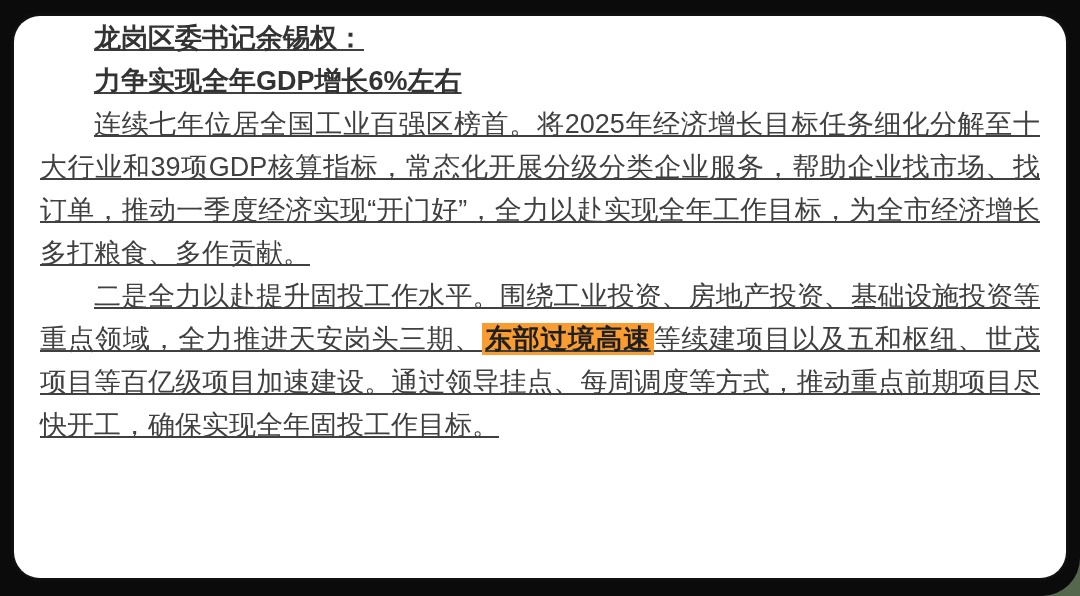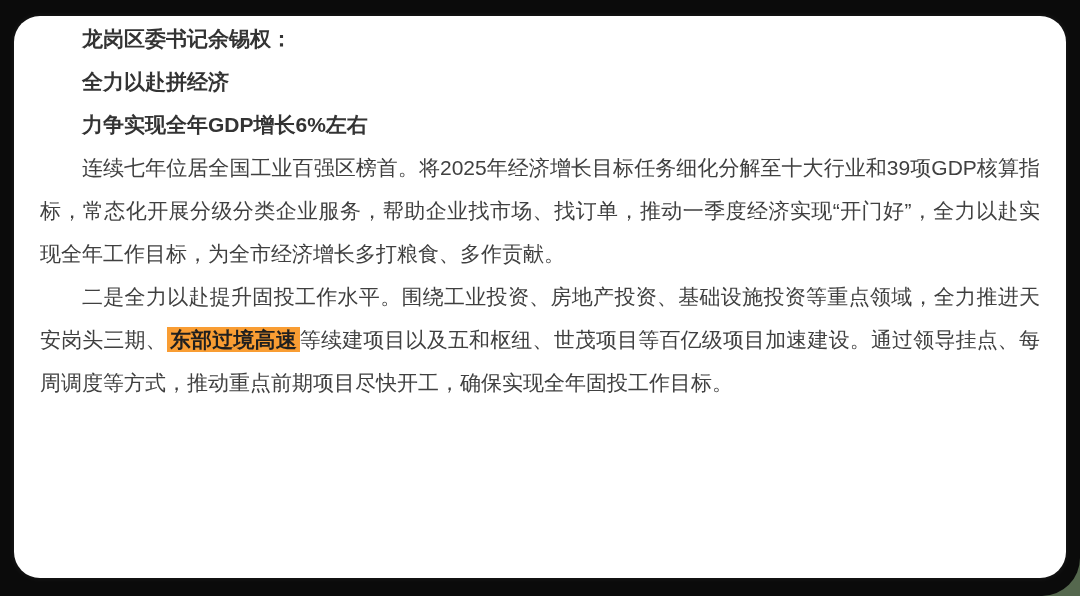--- a/index.html
+++ b/index.html
@@ -26,23 +26,24 @@
   .card{
     position:absolute;
     left:14px;top:16px;right:14px;bottom:18px;
     background:var(--card-bg);
     border-radius:26px;
     box-shadow:0 0 6px rgba(255,255,255,0.08);
     overflow:hidden;
   }
   .content{
     padding:1px 26px 0 26px;
-    font-size:21px;
+    font-size:27px;
     line-height:43px;
     color:var(--body-color);
+    text-decoration:underline;
   }
   .headline{
     font-weight:bold;
     color:var(--heading-color);
     text-indent:2em;
     white-space:nowrap;
   }
   .para{
     text-indent:2em;
     text-align:justify;
@@ -58,21 +59,20 @@
 </head>
 <body>
 
 <div class="frame"></div>
 <div class="corner-accent"></div>
 
 <div class="card">
   <div class="content">
 
     <div class="headline">龙岗区委书记余锡权：</div>
-    <div class="headline">全力以赴拼经济</div>
     <div class="headline">力争实现全年GDP增长6%左右</div>
 
 
     <p class="para">连续七年位居全国工业百强区榜首。将2025年经济增长目标任务细化分解至十大行业和39项GDP核算指标，常态化开展分级分类企业服务，帮助企业找市场、找订单，推动一季度经济实现“开门好”，全力以赴实现全年工作目标，为全市经济增长多打粮食、多作贡献。</p>
 
     <p class="para"><span>二是全力以赴提升固投工作水平。围绕工业投资、房地产投资、基础设施投资等重点领域，全力推进天安岗头三期、</span><span class="hl">东部过境高速</span><span>等续建项目以及五和枢纽、世茂项目等百亿级项目加速建设。通过领导挂点、每周调度等方式，推动重点前期项目尽快开工，确保实现全年固投工作目标。</span></p>
 
   </div>
 </div>
 

